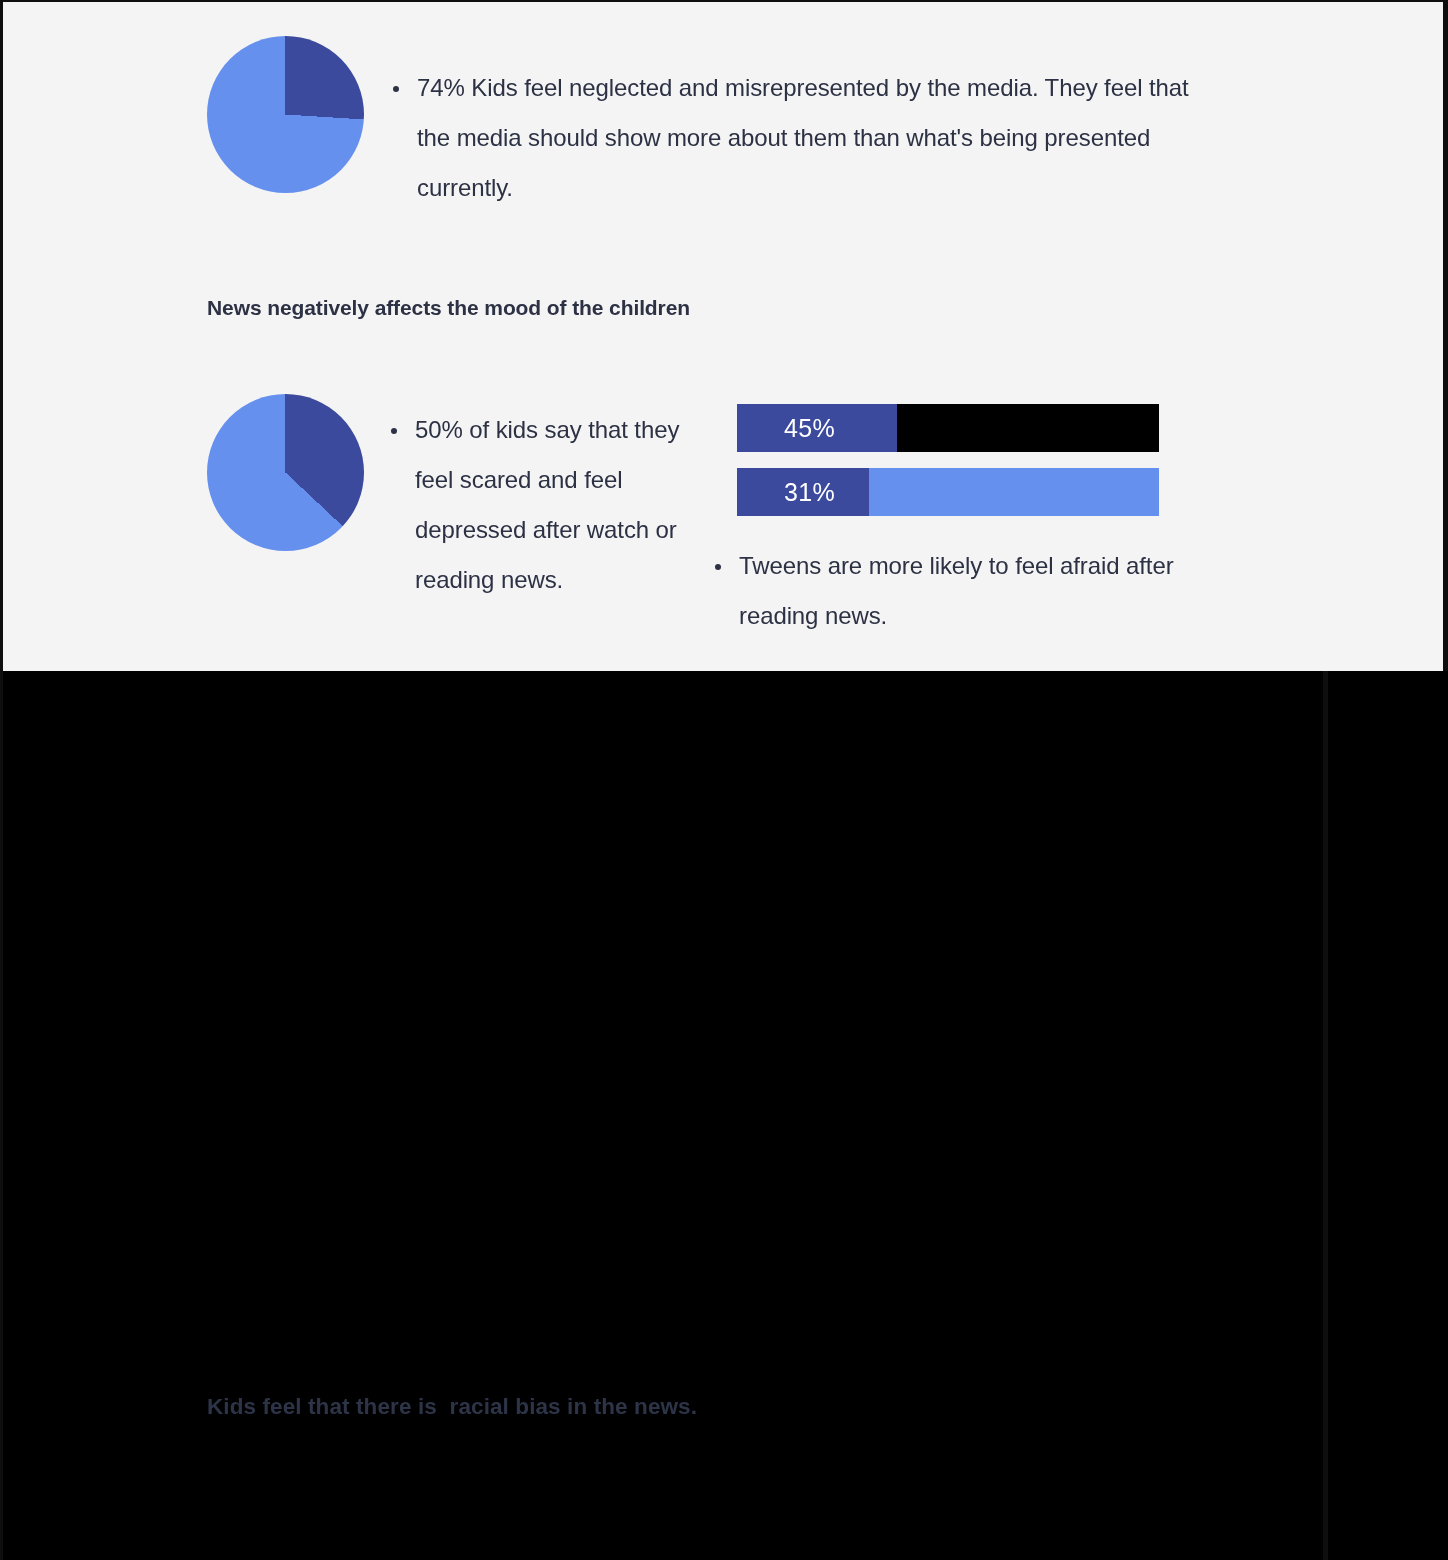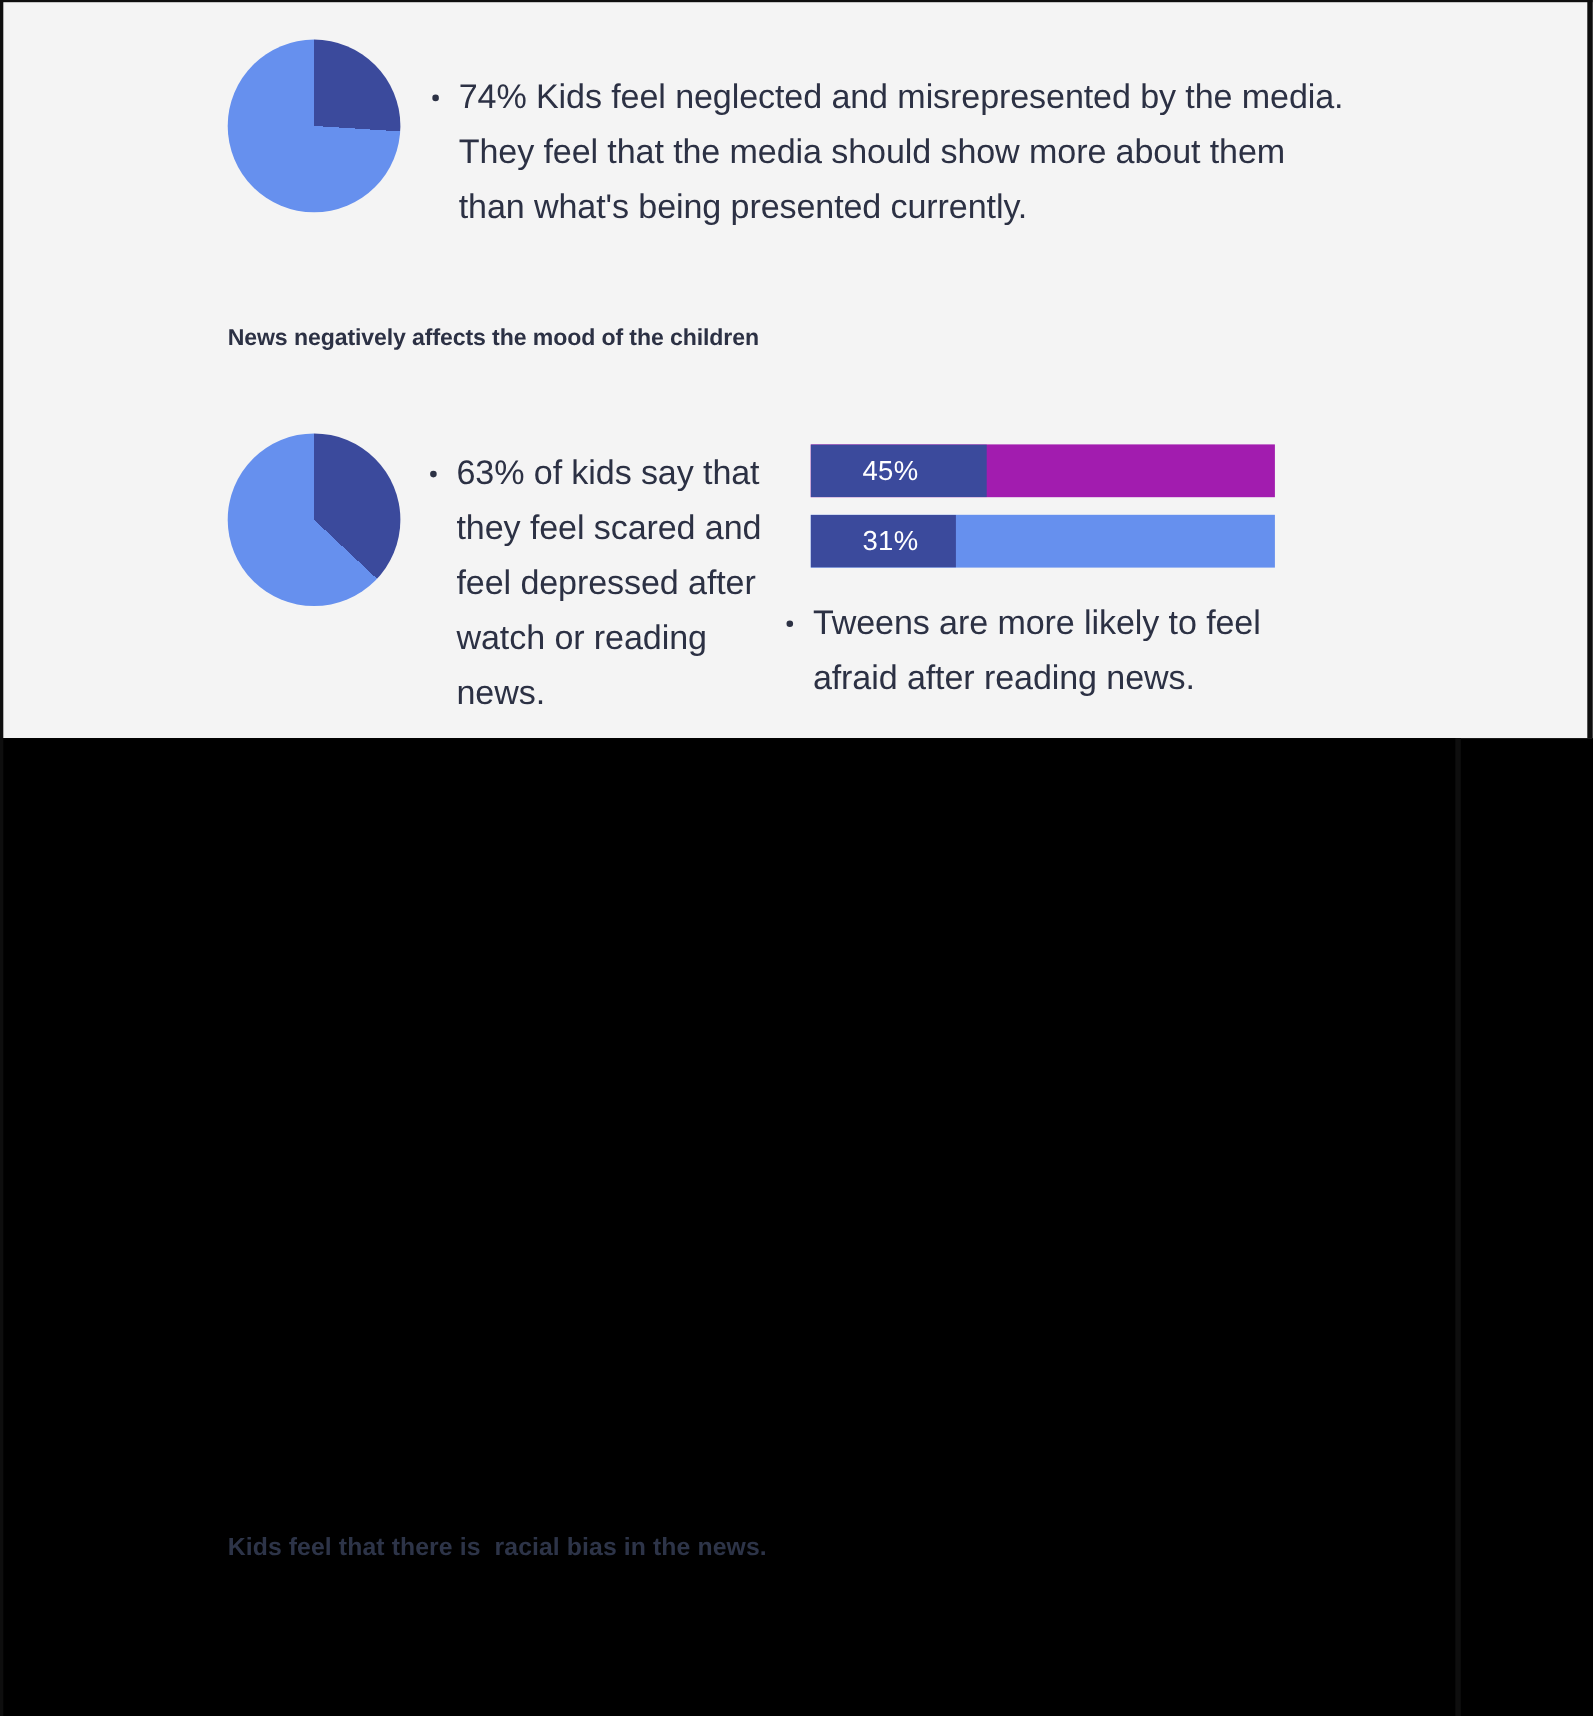--- a/index.html
+++ b/index.html
@@ -69,21 +69,21 @@
   .bullet-list {
     position: absolute;
     margin: 0;
     padding: 0;
     list-style: none;
   }
   .bullet-item {
     position: relative;
     padding-left: 30px;
     color: #2c3144;
-    font-size: 31px;
+    font-size: 24px;
     line-height: 50px;
     letter-spacing: -0.1px;
   }
   .bullet-item::before {
     content: "";
     position: absolute;
     left: 6px;
     top: 23px;
     width: 6px;
     height: 6px;
@@ -189,24 +189,24 @@
 
     <ul class="bullet-list" id="list-top">
       <li class="bullet-item">74% Kids feel neglected and misrepresented by the media. They feel that the media should show more about them than what's being presented currently.</li>
     </ul>
 
     <div class="section-heading-light">News negatively affects the mood of the children</div>
 
     <div class="pie" id="pie-2" style="background: conic-gradient(rgb(59, 74, 156) 0deg, rgb(59, 74, 156) 133.2deg, rgb(102, 144, 238) 133.2deg, rgb(102, 144, 238) 360deg);"></div>
 
     <ul class="bullet-list" id="list-mood">
-      <li class="bullet-item">63% of kids say that they feel scared and feel depressed after watch or reading news.</li>
+      <li class="bullet-item">50% of kids say that they feel scared and feel depressed after watch or reading news.</li>
     </ul>
 
-    <div class="hbar" id="hbar-1" style="background: #a21caf;">
+    <div class="hbar" id="hbar-1" style="background: #000000;">
       <div class="hbar-fill" style="width: 37.8%; background: rgb(59, 74, 156);"></div>
       <div class="hbar-label">45%</div>
     </div>
 
     <div class="hbar" id="hbar-2" style="background: rgb(102, 144, 238);">
       <div class="hbar-fill" style="width: 31.3%; background: rgb(59, 74, 156);"></div>
       <div class="hbar-label">31%</div>
     </div>
 
     <ul class="bullet-list" id="list-tweens">

